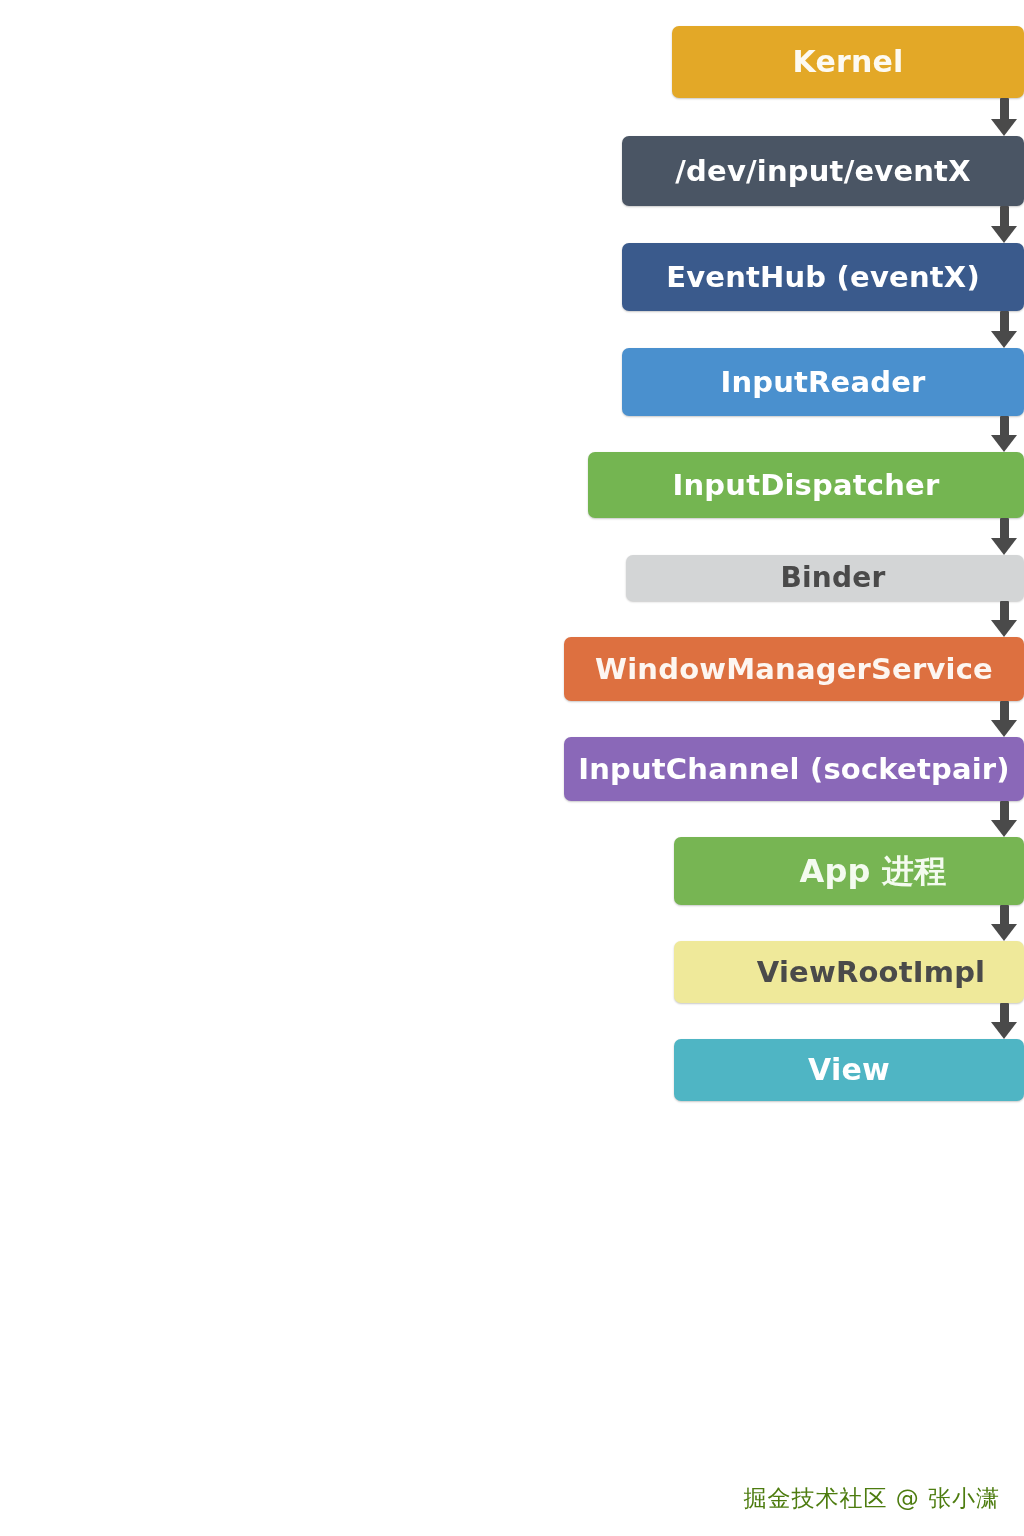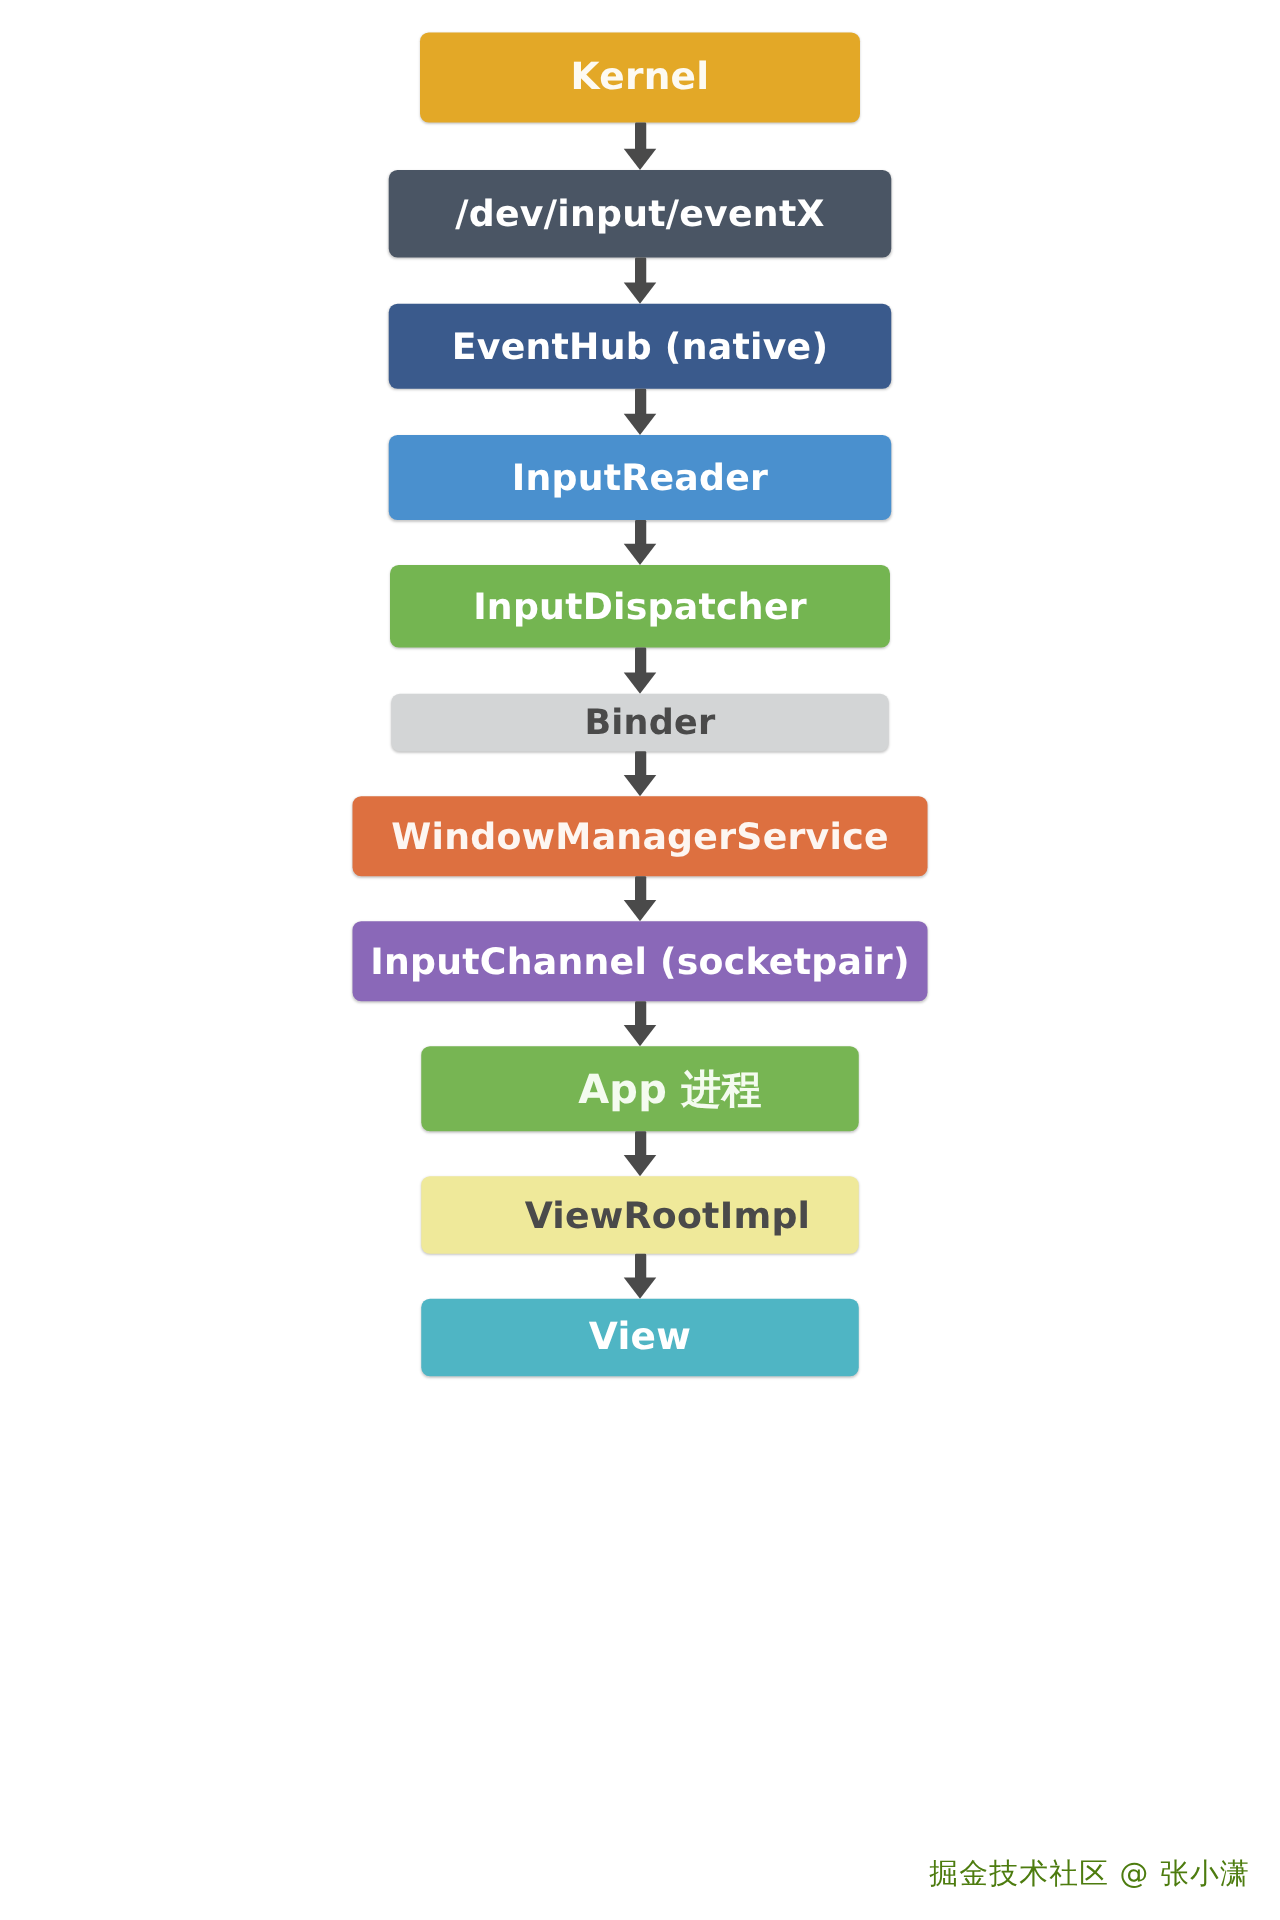--- a/index.html
+++ b/index.html
@@ -16,21 +16,21 @@
   }
 
   #flow {
     position: absolute;
     left: 0;
     top: 0;
     width: 1024px;
     height: 1260px;
     display: flex;
     flex-direction: column;
-    align-items: center;
+    align-items: flex-end;
   }
 
   .node {
     position: relative;
     box-sizing: border-box;
     border-radius: 7px;
     display: flex;
     align-items: center;
     justify-content: center;
     font-weight: bold;
@@ -90,34 +90,34 @@
       <div class="head" style="border-top-color: rgb(74, 74, 74);"></div>
     </div>
     <div class="node" style="width: 402px; height: 70px; background: rgb(74, 85, 100); color: rgb(255, 255, 255); font-size: 29px;">
       <span class="node-label">/dev/input/eventX</span>
     </div>
     <div class="arrow">
       <div class="shaft" style="height: 21px; background: rgb(74, 74, 74);"></div>
       <div class="head" style="border-top-color: rgb(74, 74, 74);"></div>
     </div>
     <div class="node" style="width: 402px; height: 68px; background: rgb(58, 90, 140); color: rgb(255, 255, 255); font-size: 29px;">
-      <span class="node-label">EventHub (native)</span>
+      <span class="node-label">EventHub (eventX)</span>
     </div>
     <div class="arrow">
       <div class="shaft" style="height: 21px; background: rgb(74, 74, 74);"></div>
       <div class="head" style="border-top-color: rgb(74, 74, 74);"></div>
     </div>
     <div class="node" style="width: 402px; height: 68px; background: rgb(74, 144, 206); color: rgb(255, 255, 255); font-size: 29px;">
       <span class="node-label">InputReader</span>
     </div>
     <div class="arrow">
       <div class="shaft" style="height: 20px; background: rgb(74, 74, 74);"></div>
       <div class="head" style="border-top-color: rgb(74, 74, 74);"></div>
     </div>
-    <div class="node" style="width: 400px; height: 66px; background: rgb(116, 181, 81); color: rgb(255, 255, 255); font-size: 29px;">
+    <div class="node" style="width: 436px; height: 66px; background: rgb(116, 181, 81); color: rgb(255, 255, 255); font-size: 29px;">
       <span class="node-label">InputDispatcher</span>
     </div>
     <div class="arrow">
       <div class="shaft" style="height: 21px; background: rgb(74, 74, 74);"></div>
       <div class="head" style="border-top-color: rgb(74, 74, 74);"></div>
     </div>
     <div class="node" style="width: 398px; height: 46px; background: rgb(211, 213, 214); color: rgb(74, 74, 74); font-size: 28px; padding-left: 16px;">
       <span class="node-label">Binder</span>
     </div>
     <div class="arrow">

